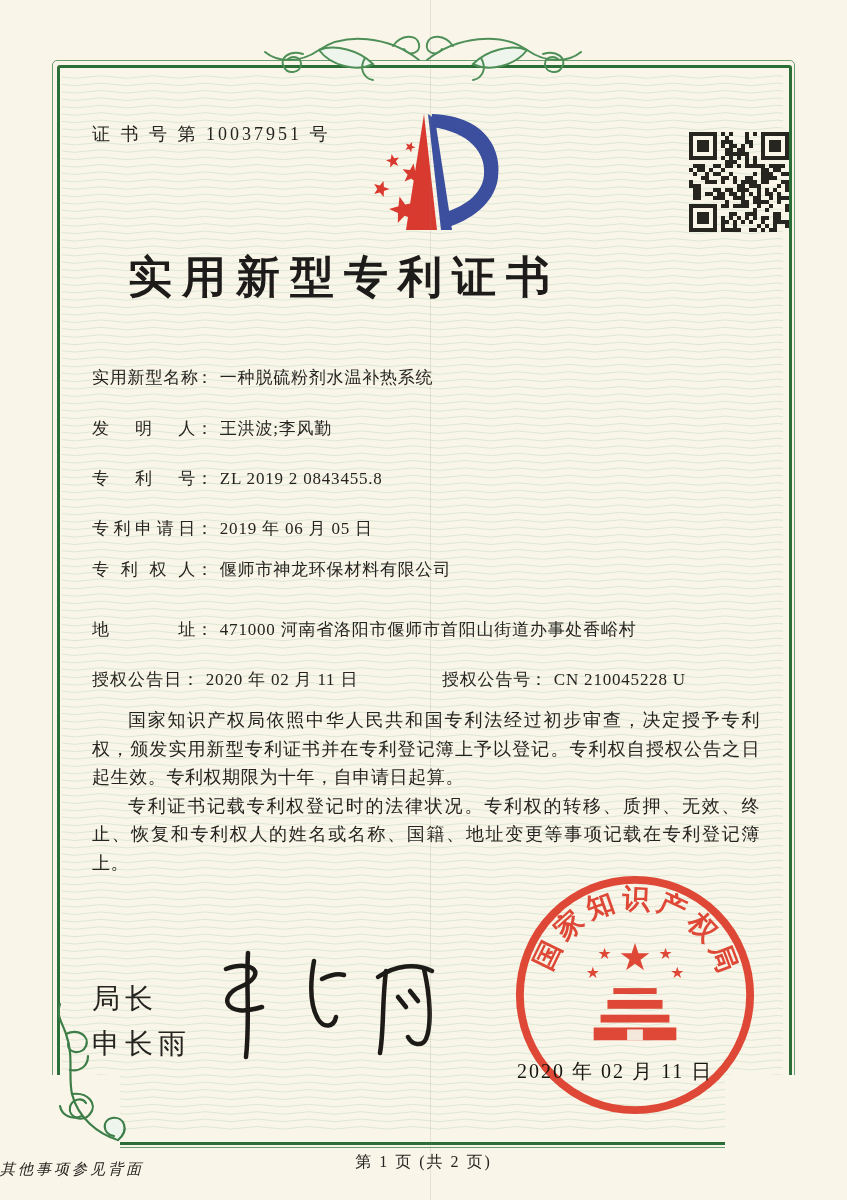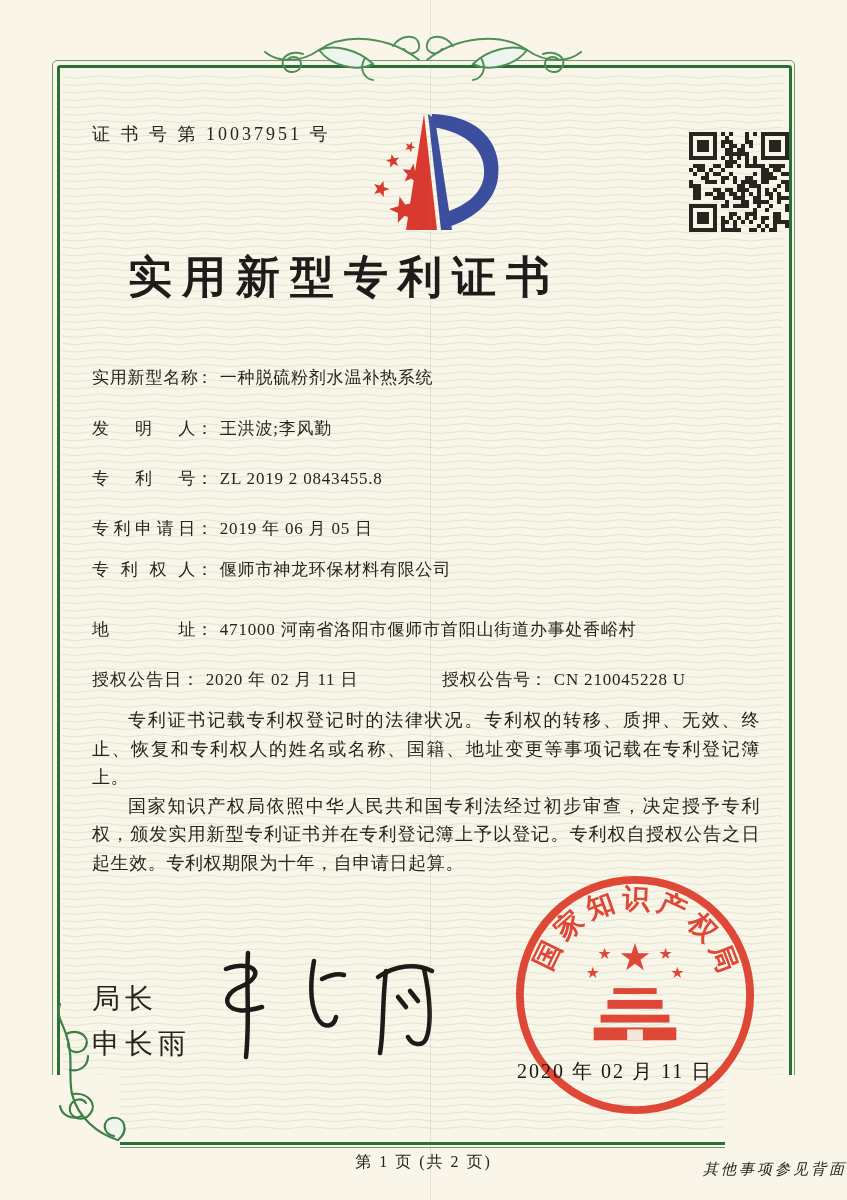--- a/index.html
+++ b/index.html
@@ -65,21 +65,21 @@
   .seal{position:absolute;left:512px;top:872px;width:246px;height:246px;opacity:.92;}
   .seal-date{
     position:absolute;left:517px;top:1058px;font-size:20px;letter-spacing:2px;
     color:#17150f;z-index:5;
   }
   .page-footer{
     position:absolute;left:0;top:1152px;width:847px;text-align:center;
     font-size:16px;letter-spacing:2px;
   }
   .back-note{
-    position:absolute;left:0;top:1160px;width:847px;text-align:right;
+    position:absolute;left:0;top:1160px;width:847px;text-align:left;
     font-size:15px;letter-spacing:3px;font-style:italic;
   }
   svg{display:block;}
 </style>
 </head>
 <body>
 
 <div class="page">
 
   <div class="guilloche-wrap">
@@ -526,22 +526,22 @@
     </div>
     <div class="row" style="top:668px;width:680px;">
       <span class="flabel" style="width:90px">授权公告日</span><span class="colon">：</span><span class="fvalue">2020 年 02 月 11 日</span>
       <span class="pair2">
         <span class="flabel">授权公告号</span><span class="colon">：</span><span class="fvalue">CN 210045228 U</span>
       </span>
     </div>
   </div>
 
   <div class="paras">
+    <p>国家知识产权局依照中华人民共和国专利法经过初步审查，决定授予专利权，颁发实用新型专利证书并在专利登记簿上予以登记。专利权自授权公告之日起生效。专利权期限为十年，自申请日起算。</p>
     <p>专利证书记载专利权登记时的法律状况。专利权的转移、质押、无效、终止、恢复和专利权人的姓名或名称、国籍、地址变更等事项记载在专利登记簿上。</p>
-    <p>国家知识产权局依照中华人民共和国专利法经过初步审查，决定授予专利权，颁发实用新型专利证书并在专利登记簿上予以登记。专利权自授权公告之日起生效。专利权期限为十年，自申请日起算。</p>
   </div>
 
   <div class="officer" style="top:980px">局长</div>
   <div class="officer" style="top:1025px">申长雨</div>
 
   <svg class="sig" viewBox="0 0 240 130">
     <g fill="none" stroke="#1c1b18" stroke-width="4.5" stroke-linecap="round" stroke-linejoin="round">
       <path d="M38,18 C36,50 40,86 36,122"></path>
       <path d="M16,34 C44,24 58,40 30,52 C8,61 14,84 52,72"></path>
       <path d="M104,26 C100,48 100,70 108,84 C114,94 124,92 126,82"></path>

